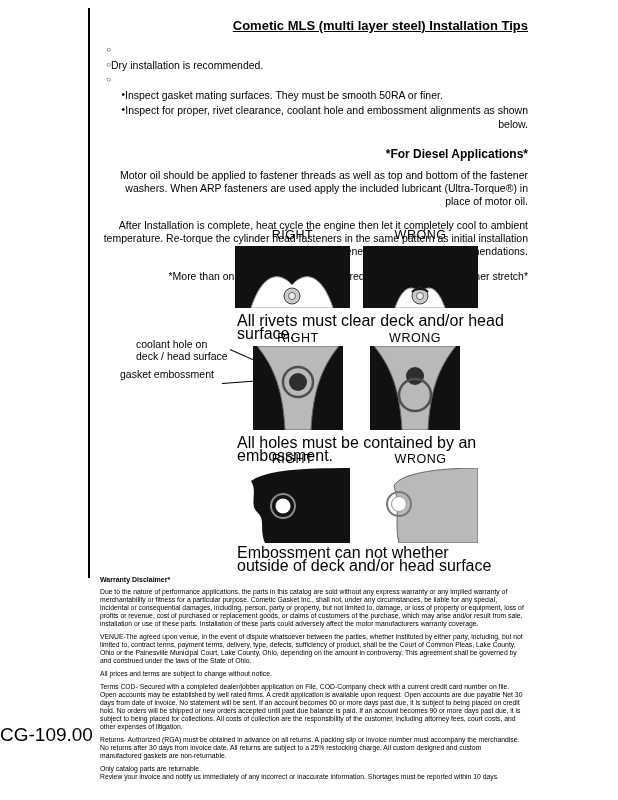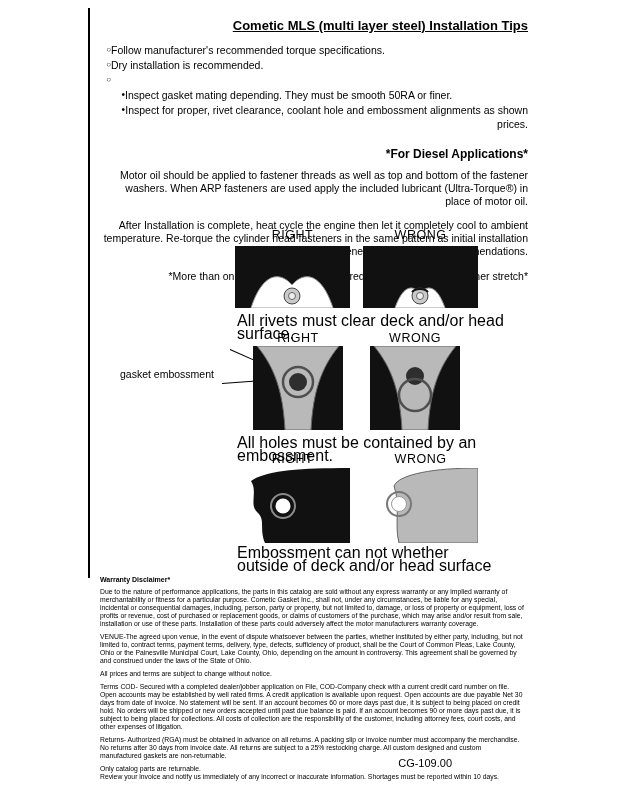--- a/index.html
+++ b/index.html
@@ -25,48 +25,47 @@
   .panel svg { display:block; width:100%; height:100%; }
   .caption { position:absolute; font-size:16px; line-height:13px; }
   .side-label { position:absolute; font-size:10.5px; line-height:12px; }
   .pointer-line { position:absolute; border-top:1px solid #000; transform-origin:left center; }
 
   .disclaimer { position:absolute; left:100px; top:576px; width:424px; }
   .disc-head { font-size:7px; font-weight:bold; margin:0 0 5px 0; }
   .disclaimer p { font-size:6.8px; line-height:8px; margin:0 0 5px 0; }
   .disclaimer p.tight { margin-bottom:0; }
 
-  .footer-code { position:absolute; left:0; top:757px; width:452px; text-align:right; font-size:11px; }
+  .footer-code { position:absolute; left:0; top:724px; width:452px; text-align:left; font-size:19px; }
 </style>
 </head>
 <body>
 
 <div class="left-rule"></div>
 
 <div class="top-text">
   <h1 class="doc-title">Cometic MLS (multi layer steel) Installation Tips</h1>
 
   <div class="bullet">
     <span class="mk">○</span>
-    <span>Follow manufacturer's recommended torque specifications.</span>
   </div>
   <div class="bullet">
     <span class="mk">○</span>
     <span>Dry installation is recommended.</span>
   </div>
   <div class="bullet">
     <span class="mk">○</span>
   </div>
   <div class="bullet sub">
     <span class="mk">•</span>
-    <span>Inspect gasket mating depending.  They must be smooth 50RA or finer.</span>
+    <span>Inspect gasket mating surfaces.  They must be smooth 50RA or finer.</span>
   </div>
   <div class="bullet sub">
     <span class="mk">•</span>
-    <span>Inspect for proper, rivet clearance, coolant hole and embossment alignments as shown prices.</span>
+    <span>Inspect for proper, rivet clearance, coolant hole and embossment alignments as shown below.</span>
   </div>
 
   <div class="diesel-head">*For Diesel Applications*</div>
   <p class="para">Motor oil should be applied to fastener threads as well as top and bottom of the fastener washers. When ARP fasteners are used apply the included lubricant (Ultra-Torque®) in place of motor oil.</p>
   <p class="para">After Installation is complete, heat cycle the engine then let it completely cool to ambient temperature. Re-torque the cylinder head fasteners in the same pattern as initial installation or per your fastener manufacturer's recommendations.</p>
   <div class="note">*More than one re-torque may be required to achieve proper fastener stretch*</div>
 </div>
 
 <div class="diagrams">
 
@@ -88,20 +87,21 @@
       <circle cx="57" cy="50" r="8" fill="#c9c9c9" stroke="#444"></circle>
       <circle cx="57" cy="50" r="3.5" fill="#eee" stroke="#666"></circle>
       <path d="M49,46 C52,42 62,42 65,46" fill="none" stroke="#111" stroke-width="2"></path>
     </svg>
   </div>
   <div class="caption" style="left:237px; top:86px; width:280px;">All rivets must clear deck and/or head surface.</div>
 
   <div class="dg-label" style="left:253px; top:103px; width:90px;">RIGHT</div>
   <div class="dg-label" style="left:370px; top:103px; width:90px;">WRONG</div>
 
+  <div class="side-label" style="left:136px; top:110px; width:96px;">coolant hole on deck / head surface</div>
   <div class="pointer-line" style="left:230px; top:121px; width:70px; transform:rotate(24deg);"></div>
   <div class="side-label" style="left:120px; top:140px; width:105px;">gasket embossment</div>
   <div class="pointer-line" style="left:222px; top:155px; width:64px; transform:rotate(-4deg);"></div>
 
   <div class="panel" style="left:253px; top:118px; width:90px; height:84px;">
     <svg viewBox="0 0 90 84">
       <rect width="90" height="84" fill="#111"></rect>
       <path d="M4,0 H86 C68,22 60,46 58,84 H32 C30,46 22,22 4,0 Z" fill="#b9b9b9" stroke="#666"></path>
       <circle cx="45" cy="36" r="15" fill="none" stroke="#4f4f4f" stroke-width="2.5"></circle>
       <circle cx="45" cy="36" r="9" fill="#2e2e2e"></circle>

